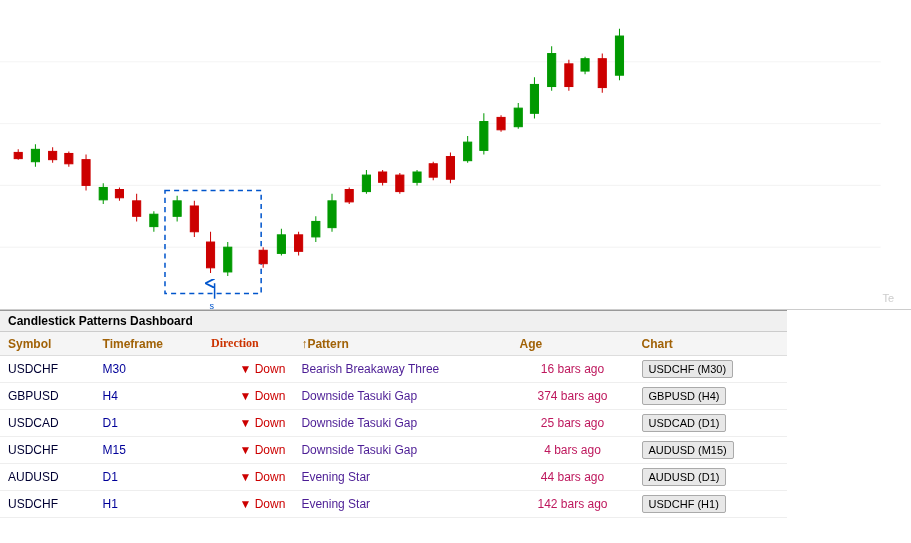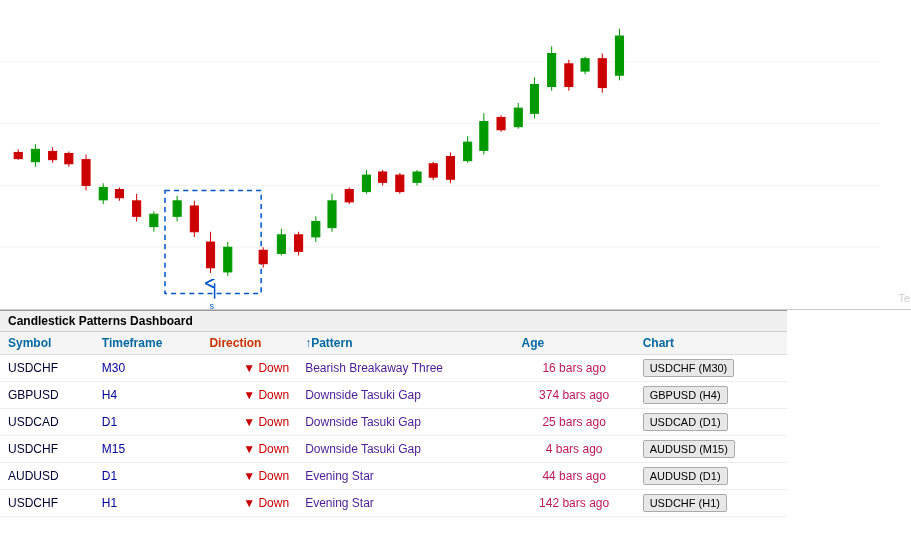--- a/index.html
+++ b/index.html
@@ -68,26 +68,27 @@
 
     thead tr {
       background: #f5f5f5;
     }
 
     thead th {
       padding: 4px 8px;
       text-align: left;
       font-weight: bold;
       border-bottom: 1px solid #ddd;
-      color: #0369a1;
+      color: #a16207;
       white-space: nowrap;
     }
 
     thead th.direction-header {
       color: #cc3300;
+      font-family: Liberation Serif, serif;
     }
 
     tbody tr {
       border-bottom: 1px solid #eeeeee;
     }
 
     tbody td {
       padding: 4px 8px;
       white-space: nowrap;
     }
@@ -119,21 +120,21 @@
     }
     #table-container::-webkit-scrollbar-thumb {
       background: #c0c0c0;
       border: 1px solid #aaa;
     }
 
     
     #watermark {
       position: absolute;
       bottom: 5px;
-      right: 1px;
+      right: 17px;
       font-size: 11px;
       color: #cccccc;
       margin-top: 32px;
     }
   </style>
 </head>
 <body>
 
 <div id="chart-container">
   <div id="chart-title">EURUSD,M15  1.11642  1.11687  1.11642  1.11687</div>

